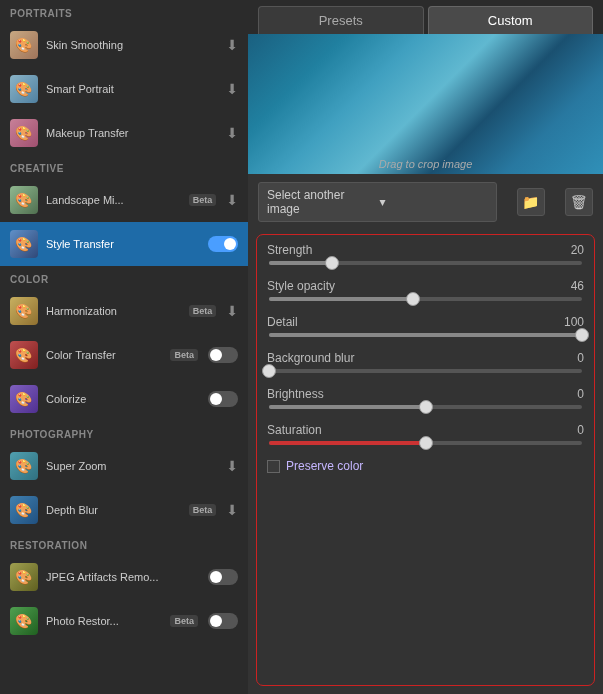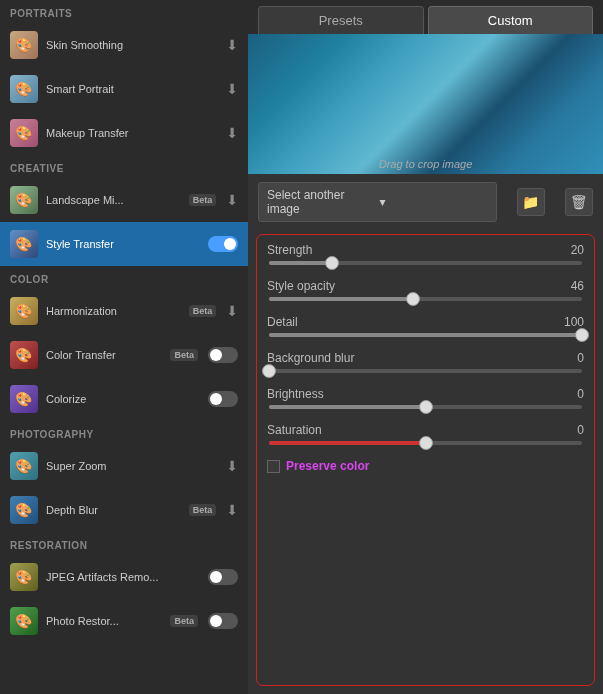--- a/index.html
+++ b/index.html
@@ -289,22 +289,21 @@
       height: 13px;
       border: 1px solid #666;
       background: #3a3a3a;
       display: flex;
       align-items: center;
       justify-content: center;
       flex-shrink: 0;
     }
     .preserve-label {
       font-size: 12px;
-      color: #d946ef;
-      font-weight: bold;
+      color: #c4b5fd;
     }
 
     
     .sidebar-scroll {
       scrollbar-width: thin;
       scrollbar-color: #555 #2b2b2b;
     }
   </style>
 </head>
 <body>

